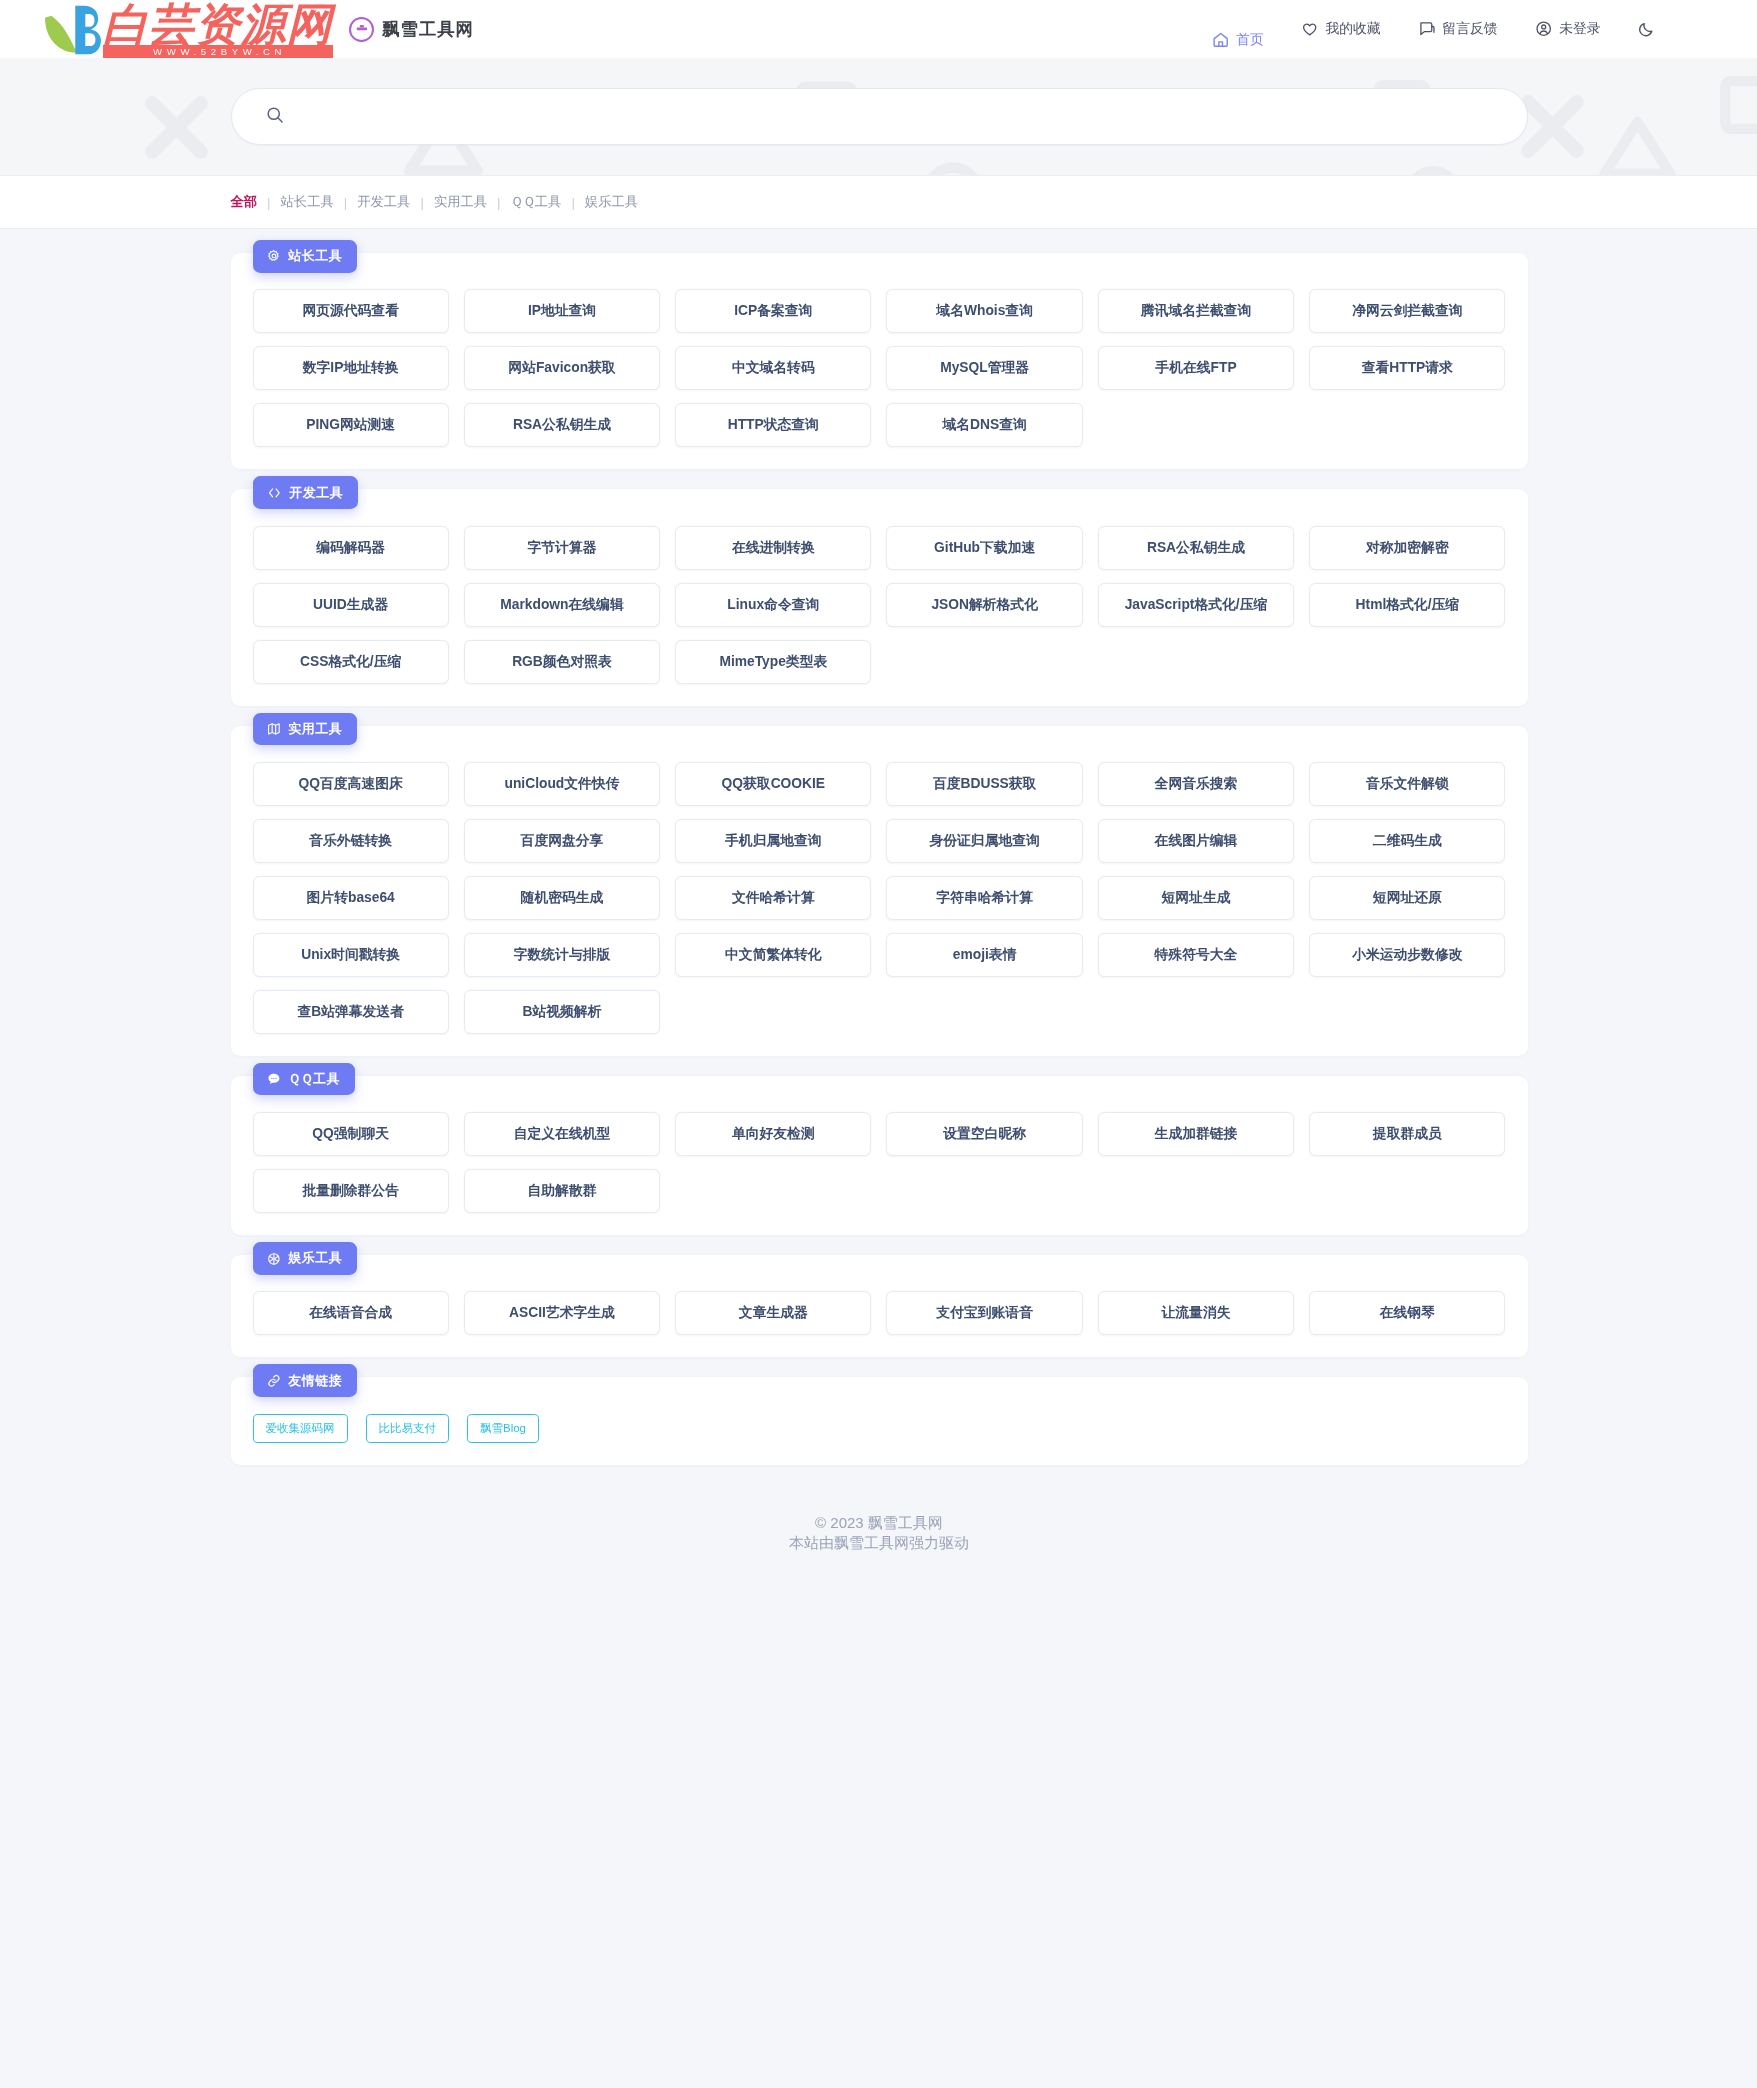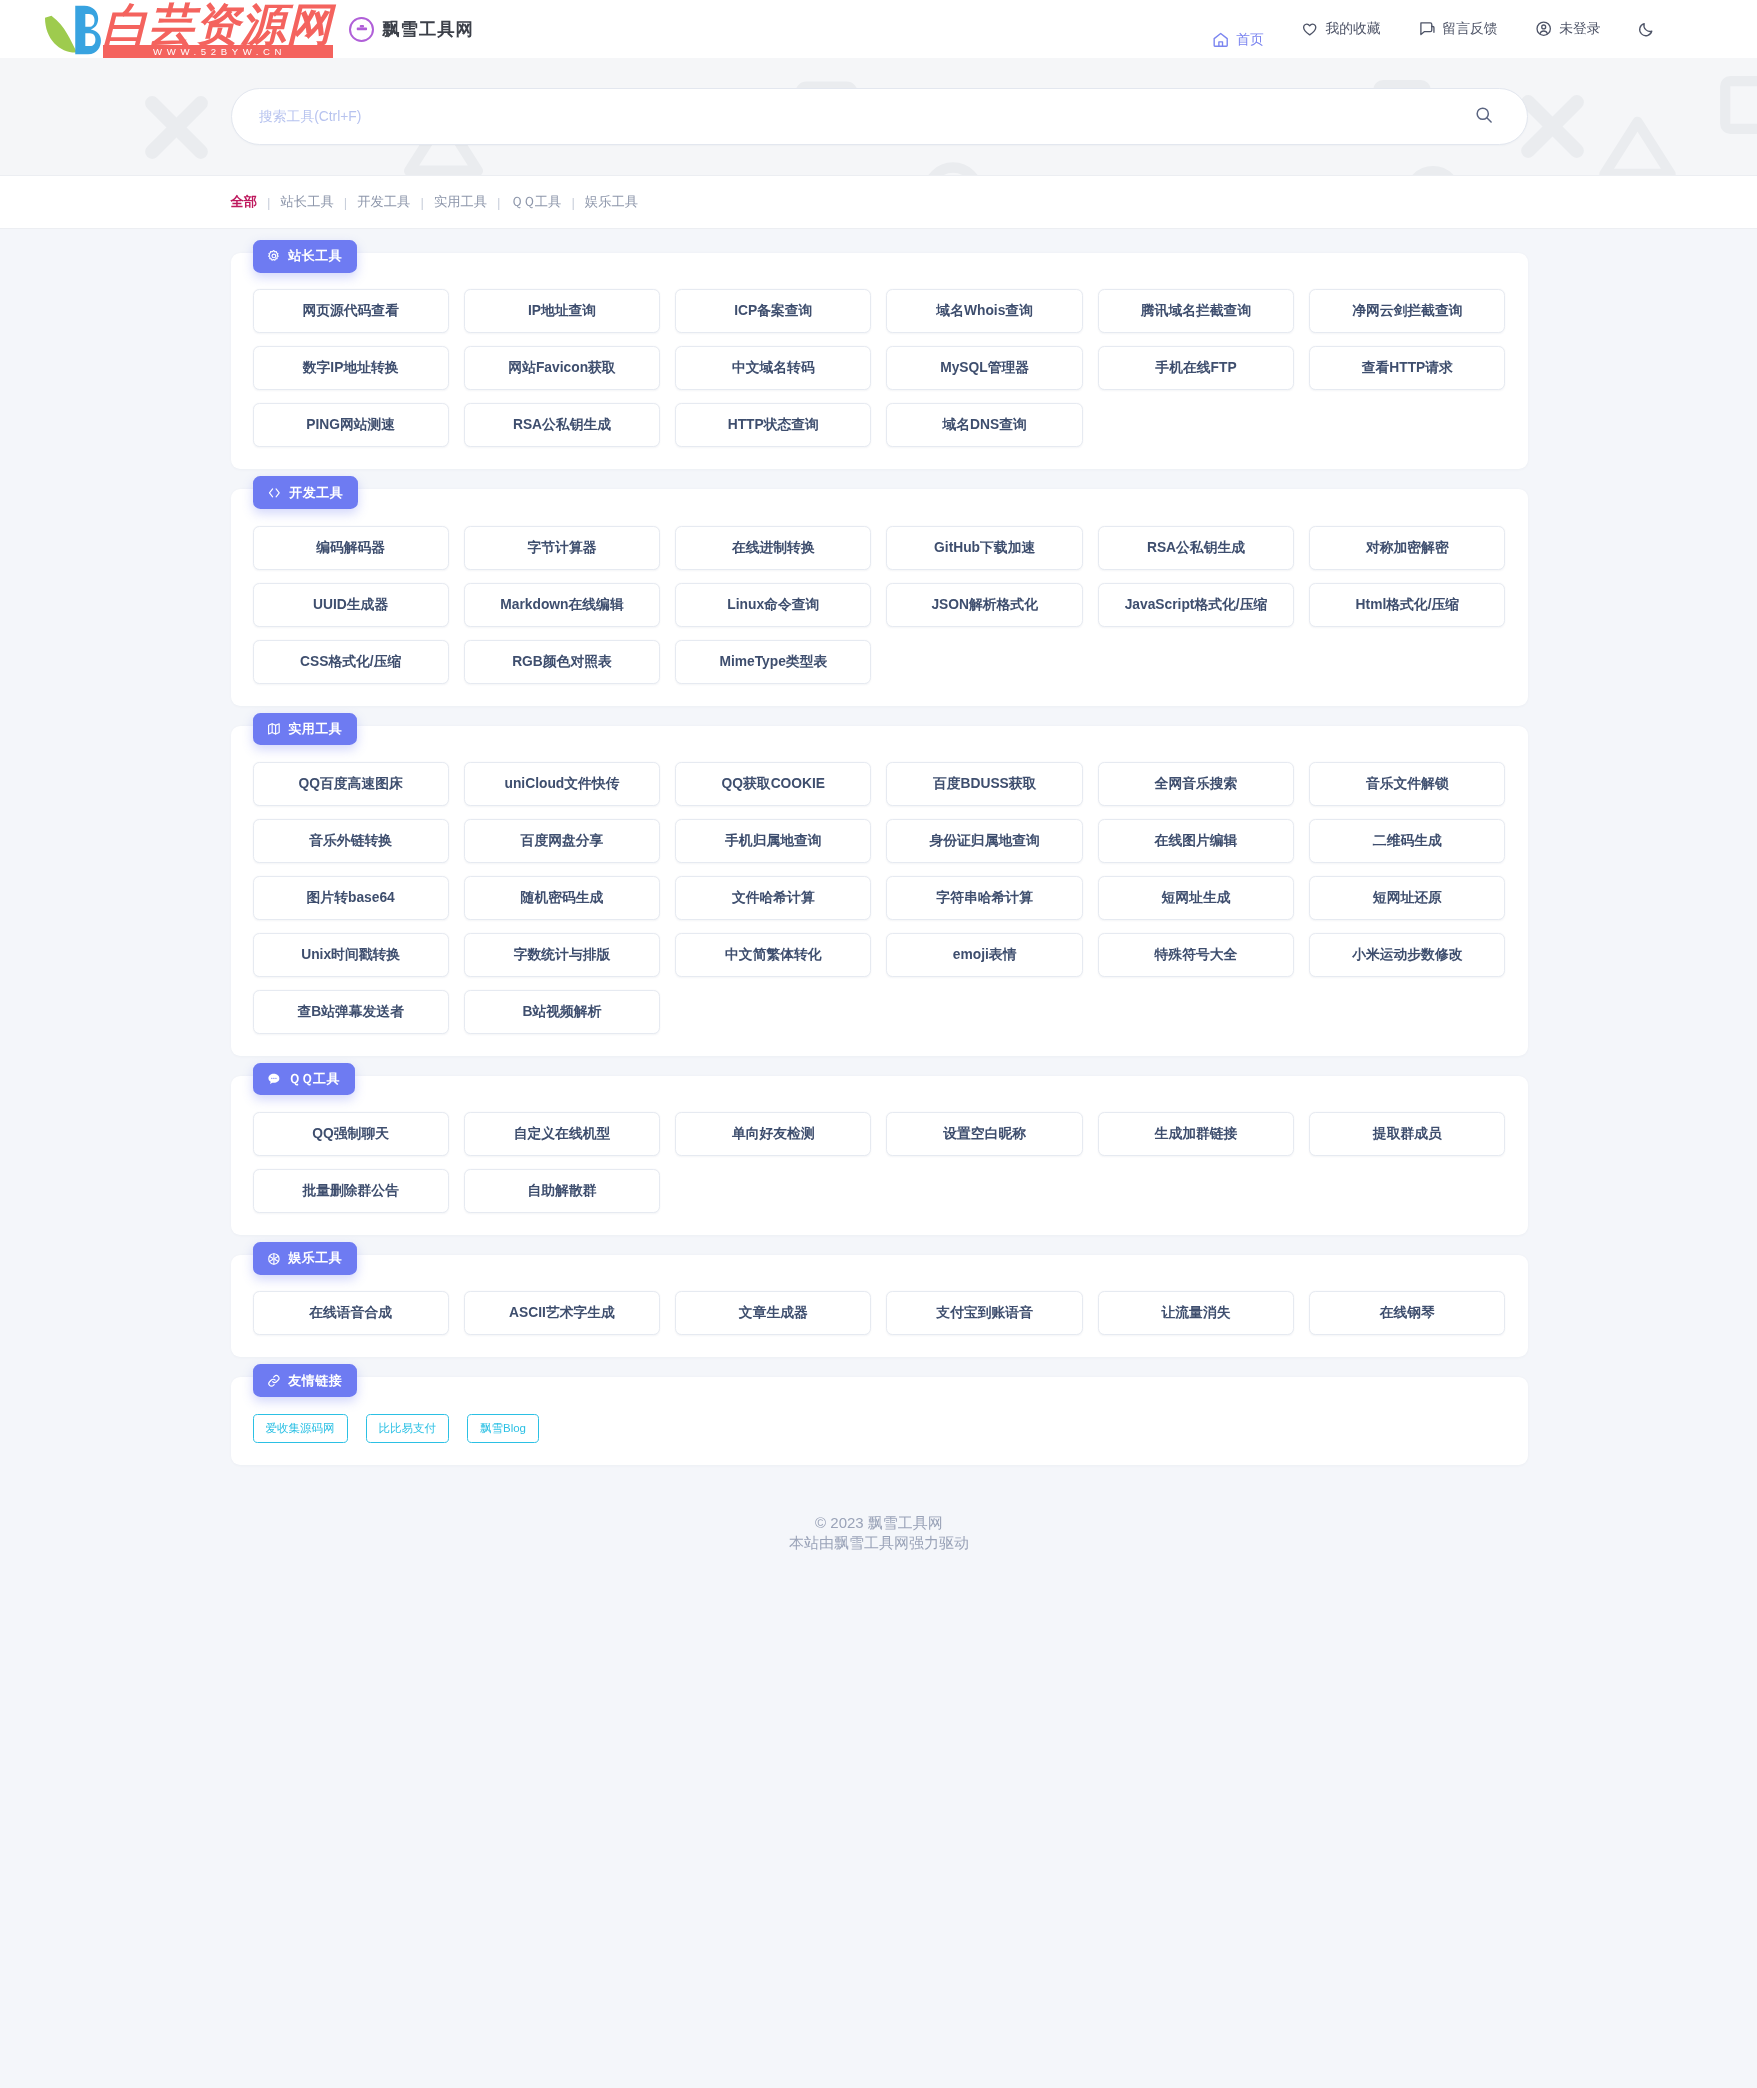--- a/index.html
+++ b/index.html
@@ -292,21 +292,20 @@
   </svg>
   <svg class="deco" style="left:1400px;top:103px" width="66" height="66" viewBox="0 0 40 40">
     <circle cx="20" cy="20" r="14" stroke="#eaecef" stroke-width="6" fill="none"></circle>
   </svg>
   <svg class="deco" style="left:1715px;top:13px" width="68" height="68" viewBox="0 0 40 40">
     <rect x="6" y="6" width="28" height="28" rx="3" stroke="#eaecef" stroke-width="6" fill="none"></rect>
   </svg>
 
   <div class="searchwrap">
     <div class="searchbox">
-      <input class="searchinput" type="text" placeholder="搜索工具(Ctrl+F)" style="">
       <button class="searchbtn">
         <span>
           <svg width="20" height="20" viewBox="0 0 24 24" fill="none" stroke="#5a6480" stroke-width="1.8" stroke-linecap="round">
             <circle cx="10.5" cy="10.5" r="6.7"></circle>
             <path d="M15.4 15.4 L20.5 20.5"></path>
           </svg>
         </span>
       </button>
     </div>
   </div>

